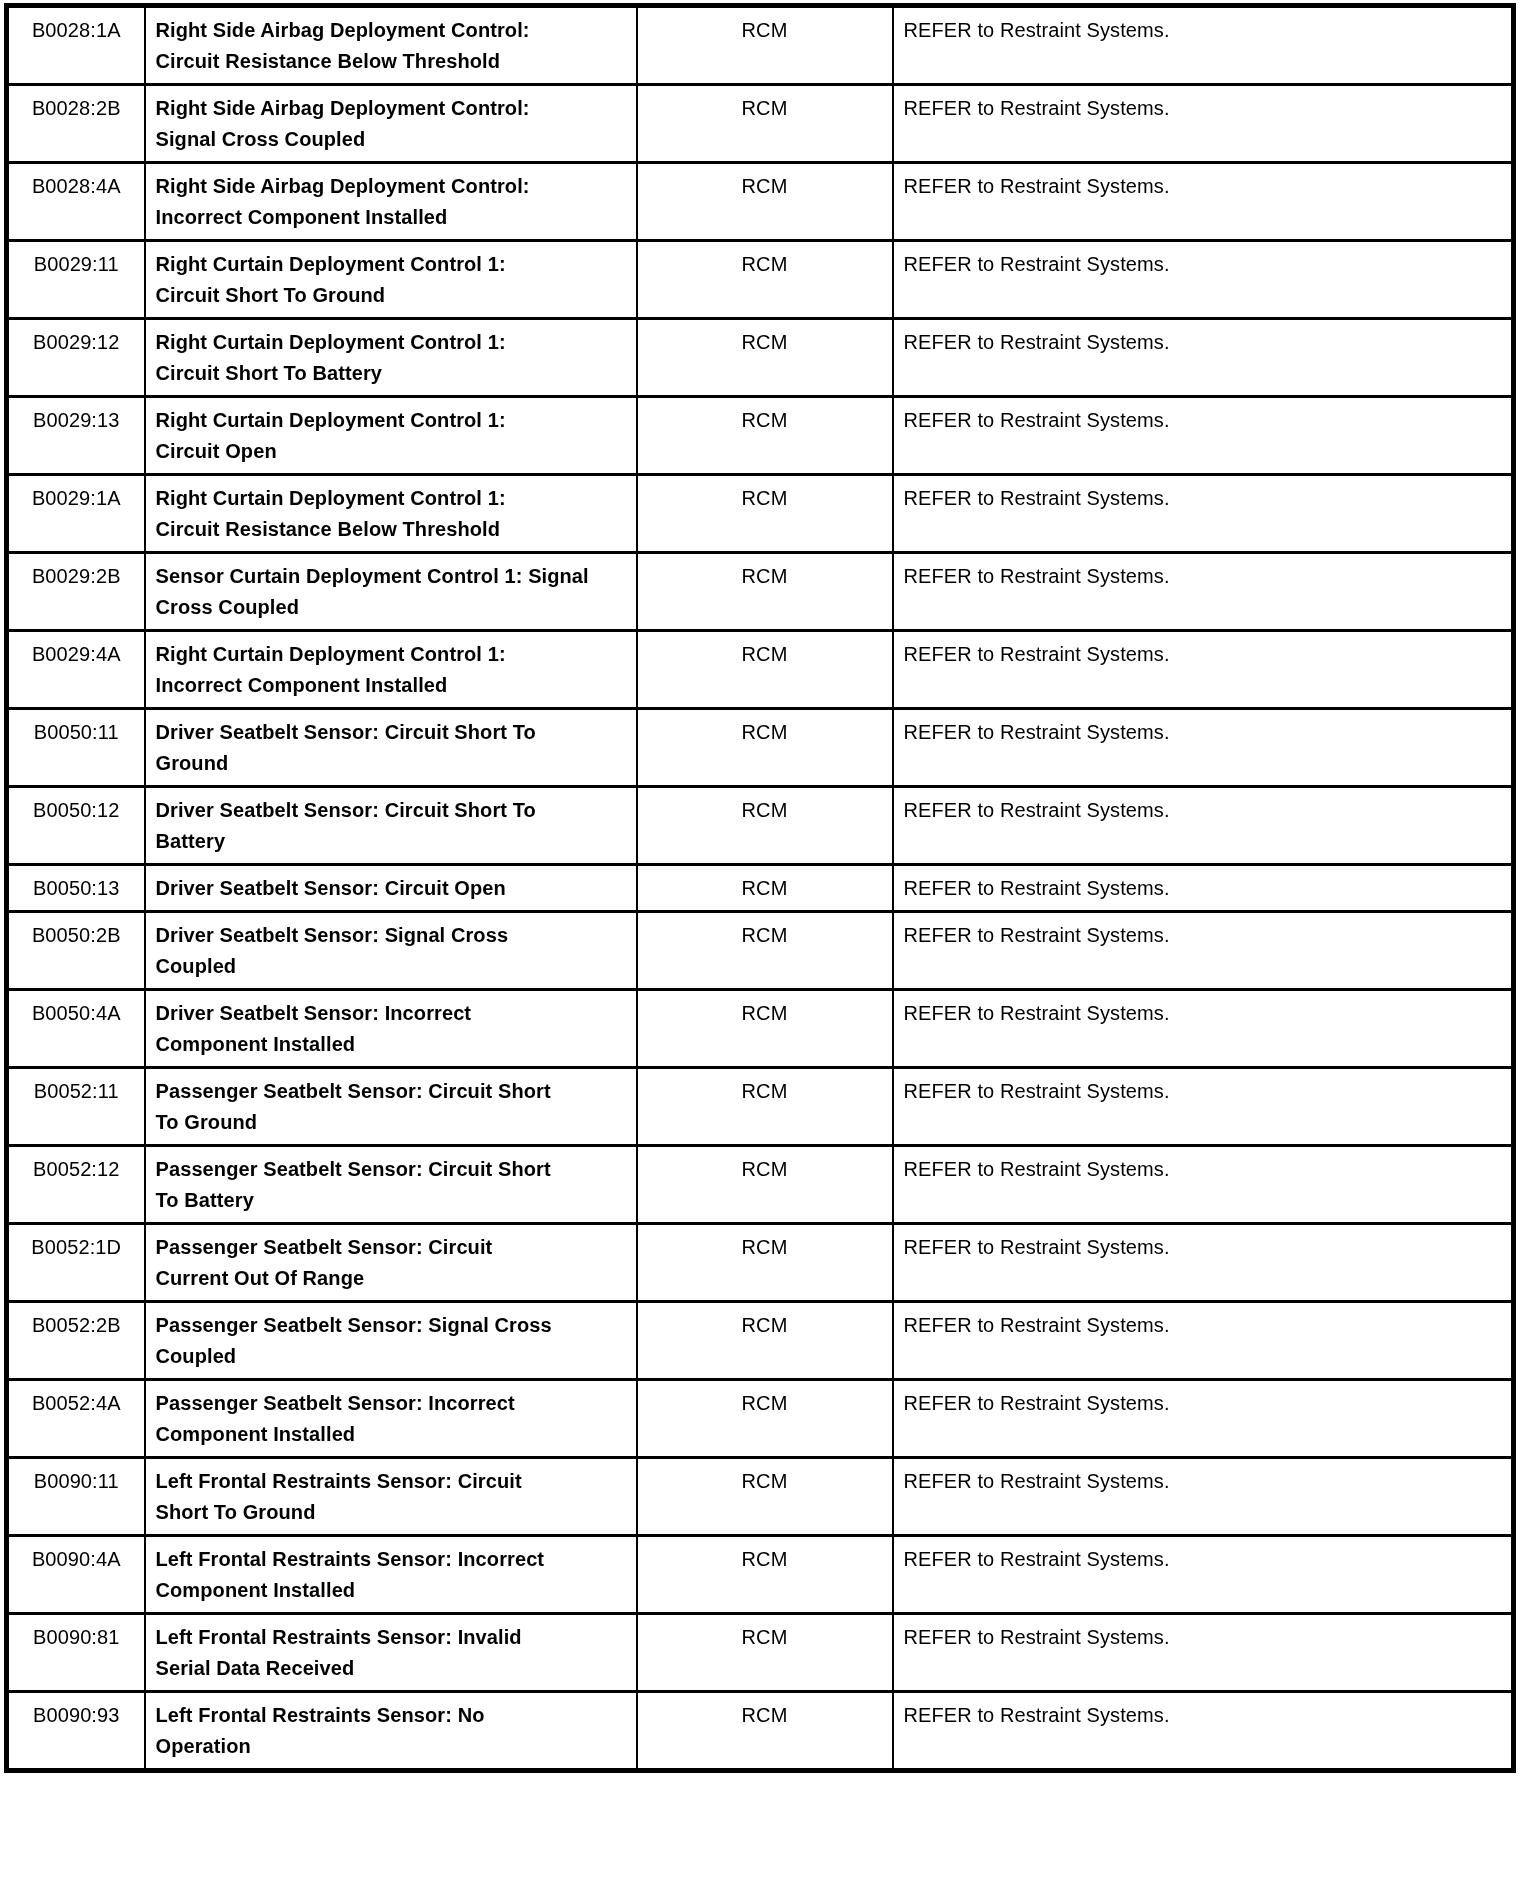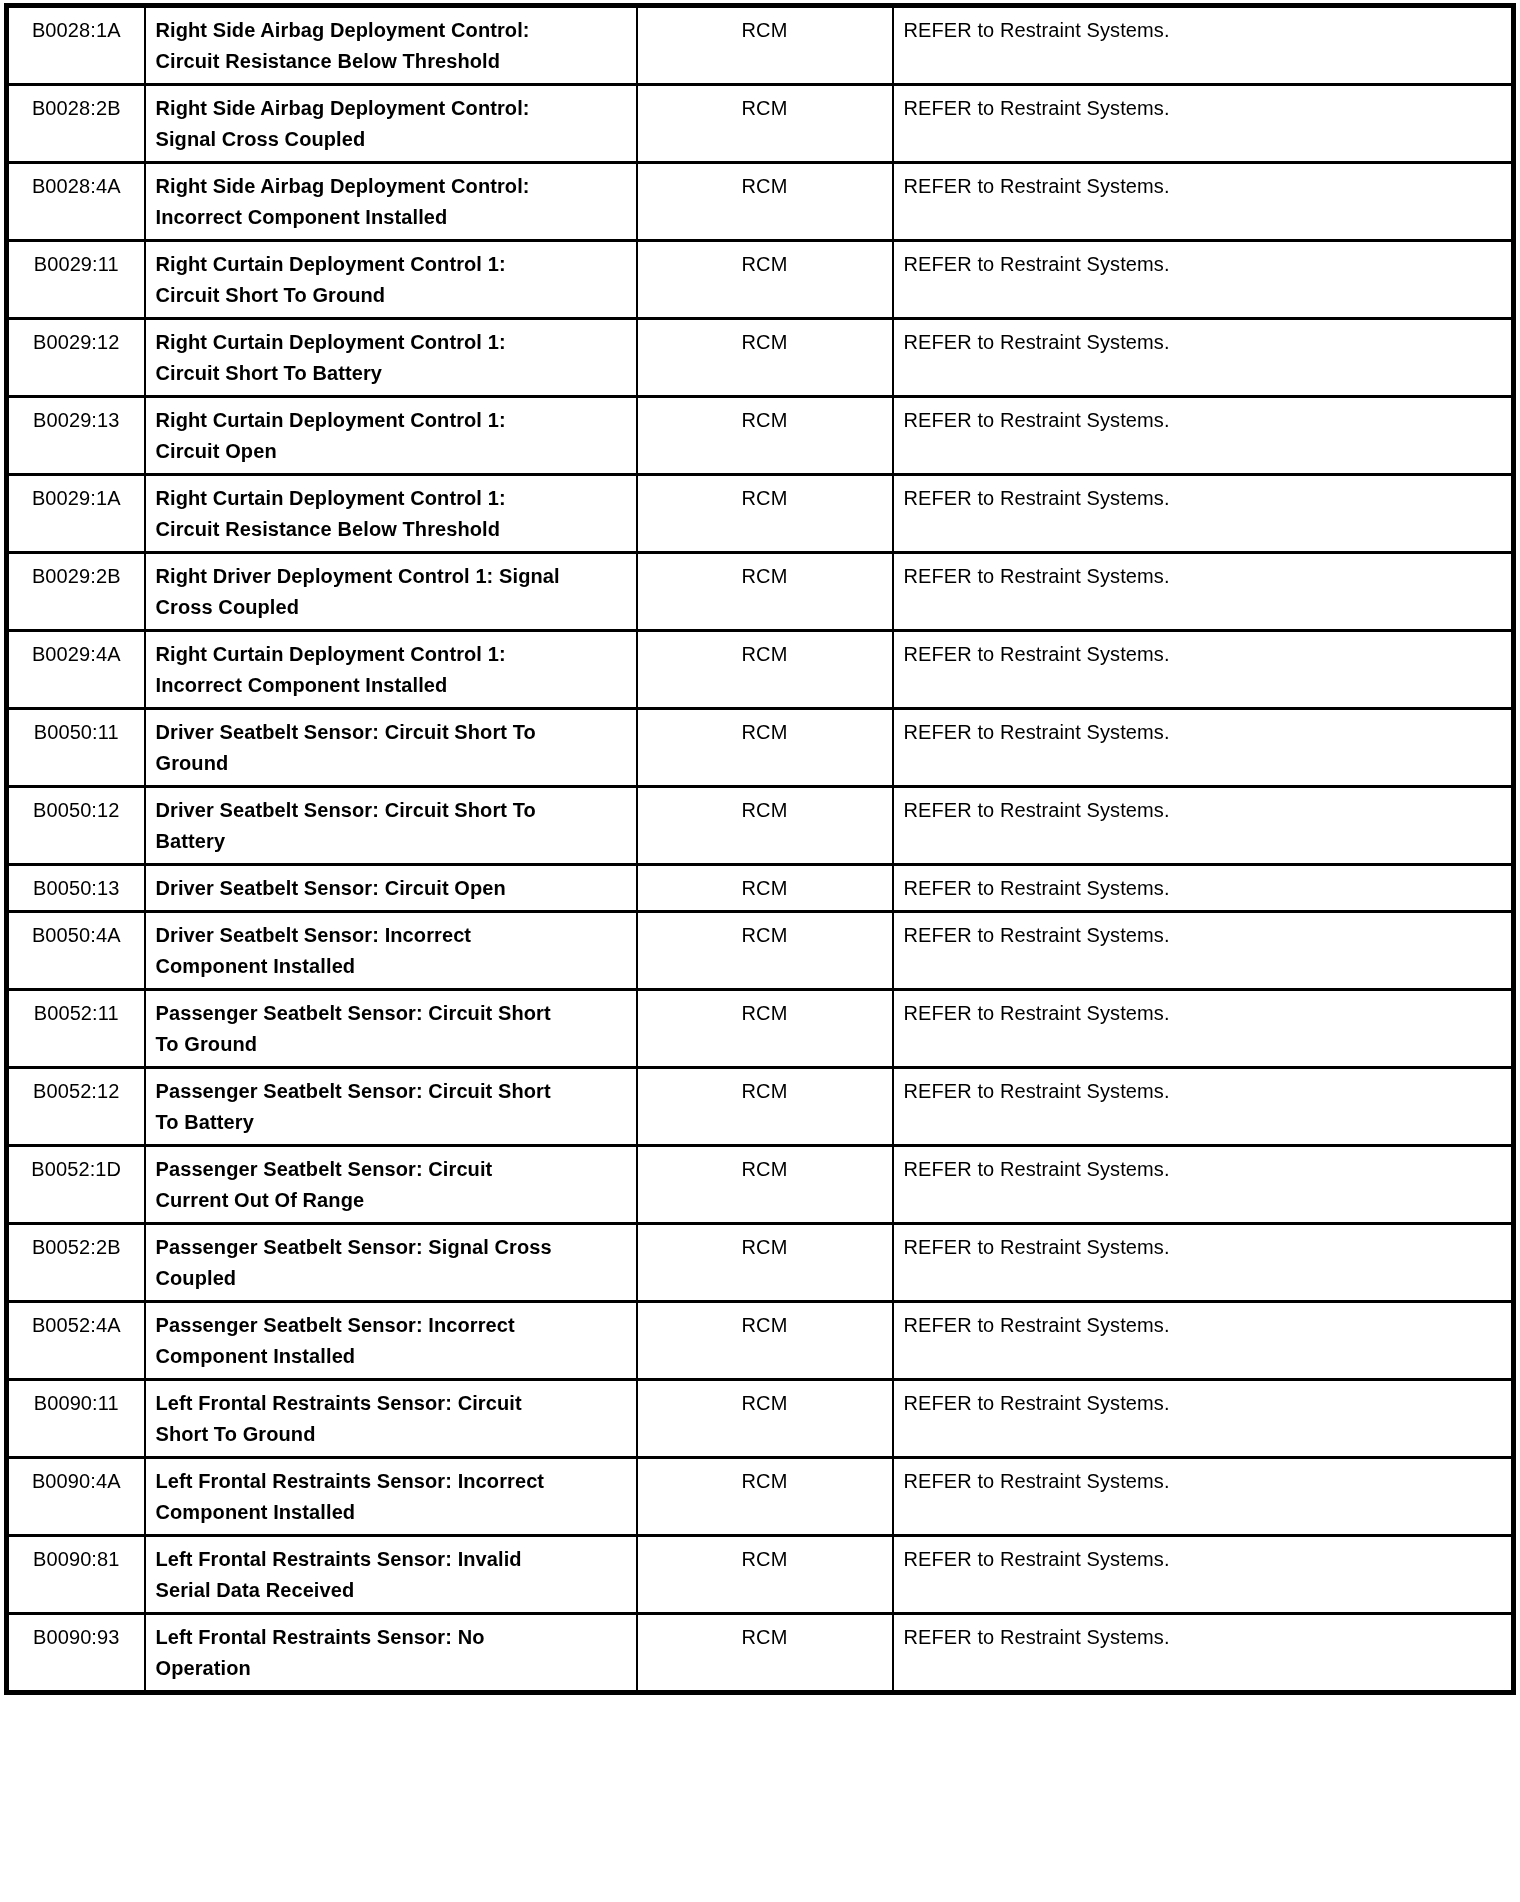--- a/index.html
+++ b/index.html
@@ -114,21 +114,21 @@
         </tr>
         <tr>
           <td class="cell-code">B0029:1A</td>
           <td class="cell-desc">Right Curtain Deployment Control 1:
 Circuit Resistance Below Threshold</td>
           <td class="cell-module">RCM</td>
           <td class="cell-action">REFER to Restraint Systems.</td>
         </tr>
         <tr>
           <td class="cell-code">B0029:2B</td>
-          <td class="cell-desc">Right Driver Deployment Control 1: Signal
+          <td class="cell-desc">Sensor Curtain Deployment Control 1: Signal
 Cross Coupled</td>
           <td class="cell-module">RCM</td>
           <td class="cell-action">REFER to Restraint Systems.</td>
         </tr>
         <tr>
           <td class="cell-code">B0029:4A</td>
           <td class="cell-desc">Right Curtain Deployment Control 1:
 Incorrect Component Installed</td>
           <td class="cell-module">RCM</td>
           <td class="cell-action">REFER to Restraint Systems.</td>
@@ -143,20 +143,27 @@
         <tr>
           <td class="cell-code">B0050:12</td>
           <td class="cell-desc">Driver Seatbelt Sensor: Circuit Short To
 Battery</td>
           <td class="cell-module">RCM</td>
           <td class="cell-action">REFER to Restraint Systems.</td>
         </tr>
         <tr>
           <td class="cell-code">B0050:13</td>
           <td class="cell-desc">Driver Seatbelt Sensor: Circuit Open</td>
+          <td class="cell-module">RCM</td>
+          <td class="cell-action">REFER to Restraint Systems.</td>
+        </tr>
+        <tr>
+          <td class="cell-code">B0050:2B</td>
+          <td class="cell-desc">Driver Seatbelt Sensor: Signal Cross
+Coupled</td>
           <td class="cell-module">RCM</td>
           <td class="cell-action">REFER to Restraint Systems.</td>
         </tr>
         <tr>
           <td class="cell-code">B0050:4A</td>
           <td class="cell-desc">Driver Seatbelt Sensor: Incorrect
 Component Installed</td>
           <td class="cell-module">RCM</td>
           <td class="cell-action">REFER to Restraint Systems.</td>
         </tr>

